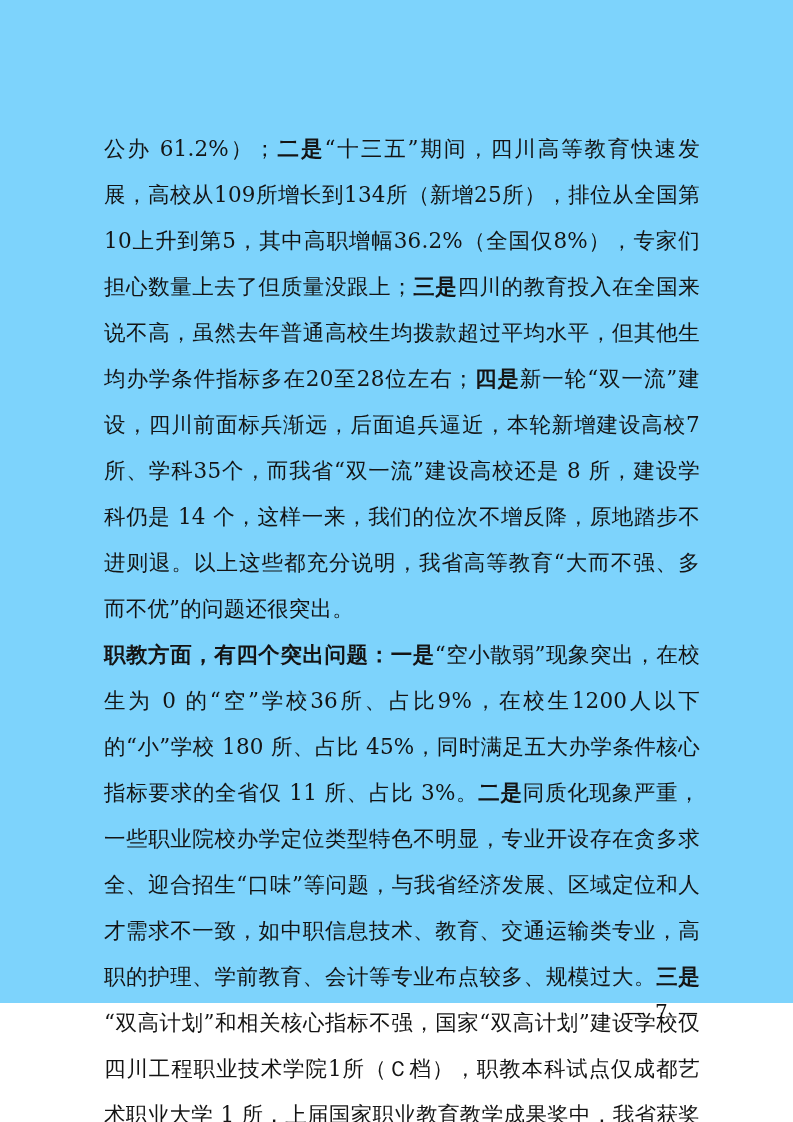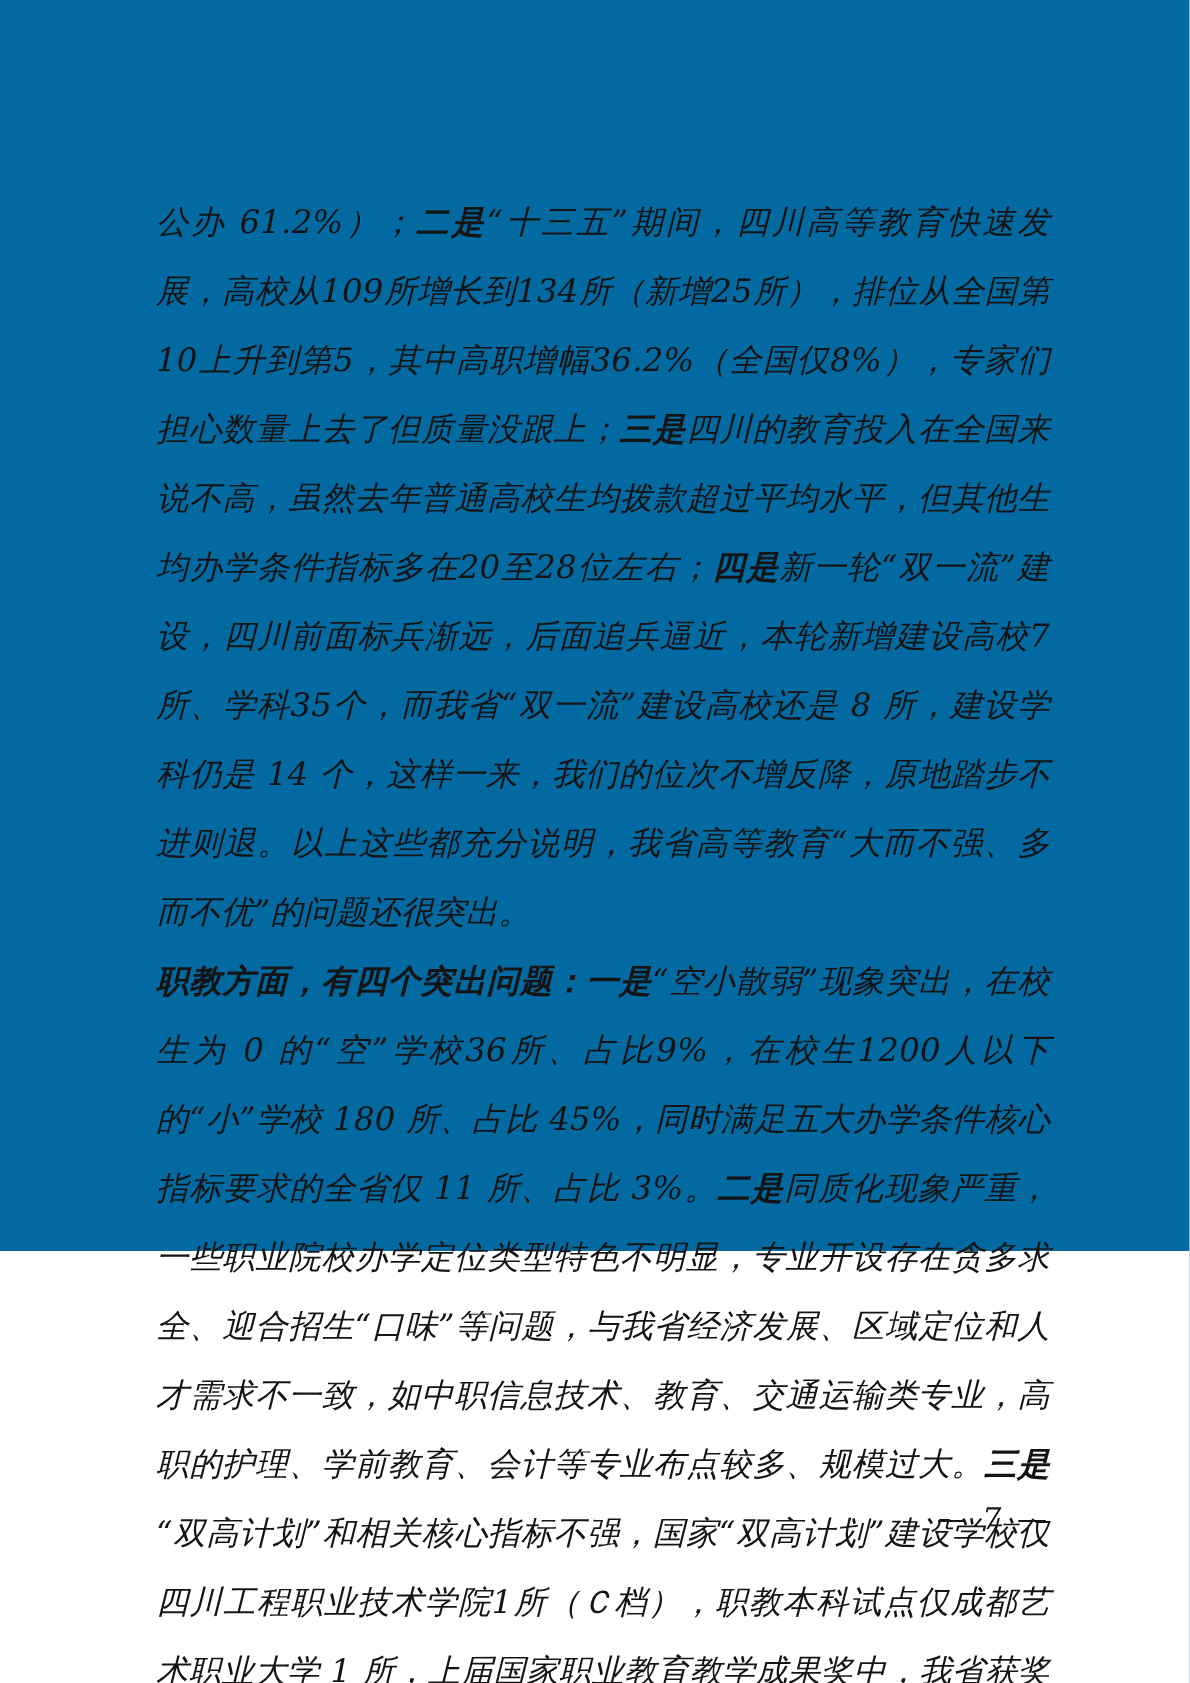--- a/index.html
+++ b/index.html
@@ -13,23 +13,22 @@
     font-family: "DejaVu Serif", "Liberation Serif", serif;
     color: #141414;
     position: relative;
     overflow: hidden;
   }
   .page {
     position: absolute;
     left: 0;
     top: 0;
     width: 793px;
-    height: 834px;
-    background: #0369a1;
-    font-style: italic;
+    height: 1003px;
+    background: #7dd3fc;
   }
   .content {
     position: absolute;
     left: 104px;
     top: 126px;
     width: 596px;
   }
   .para {
     margin: 0;
     font-size: 21.5px;

